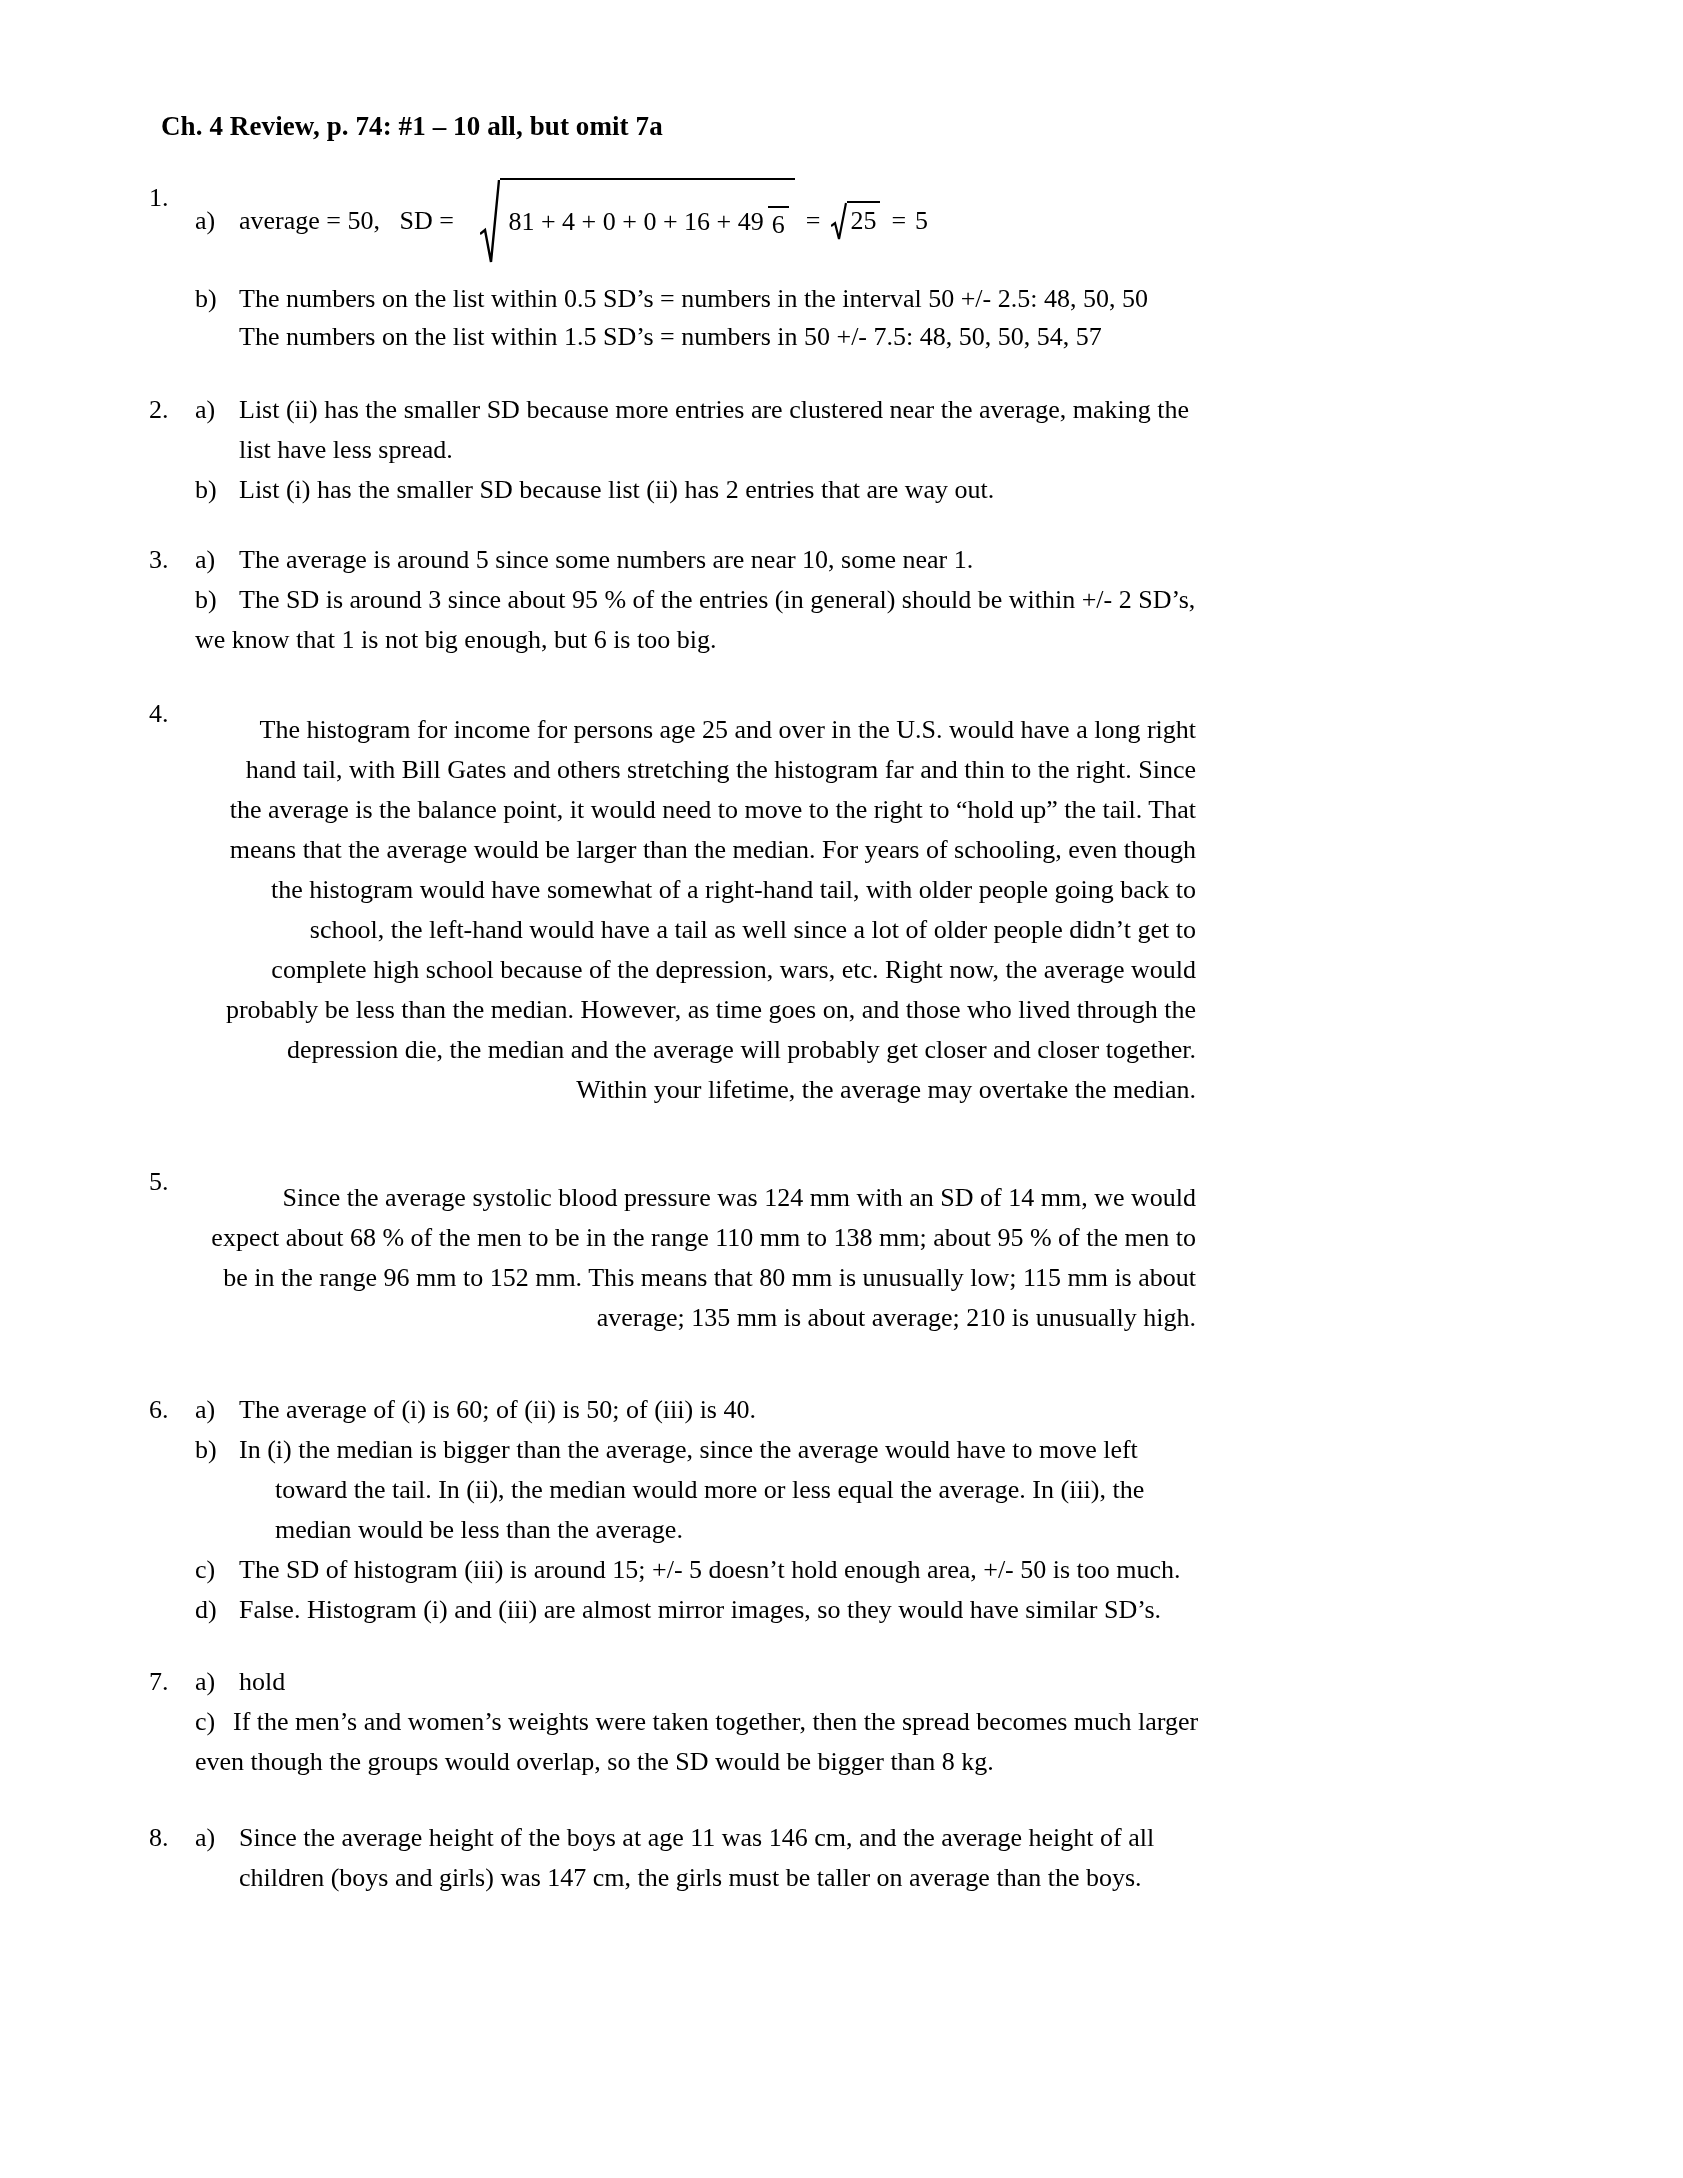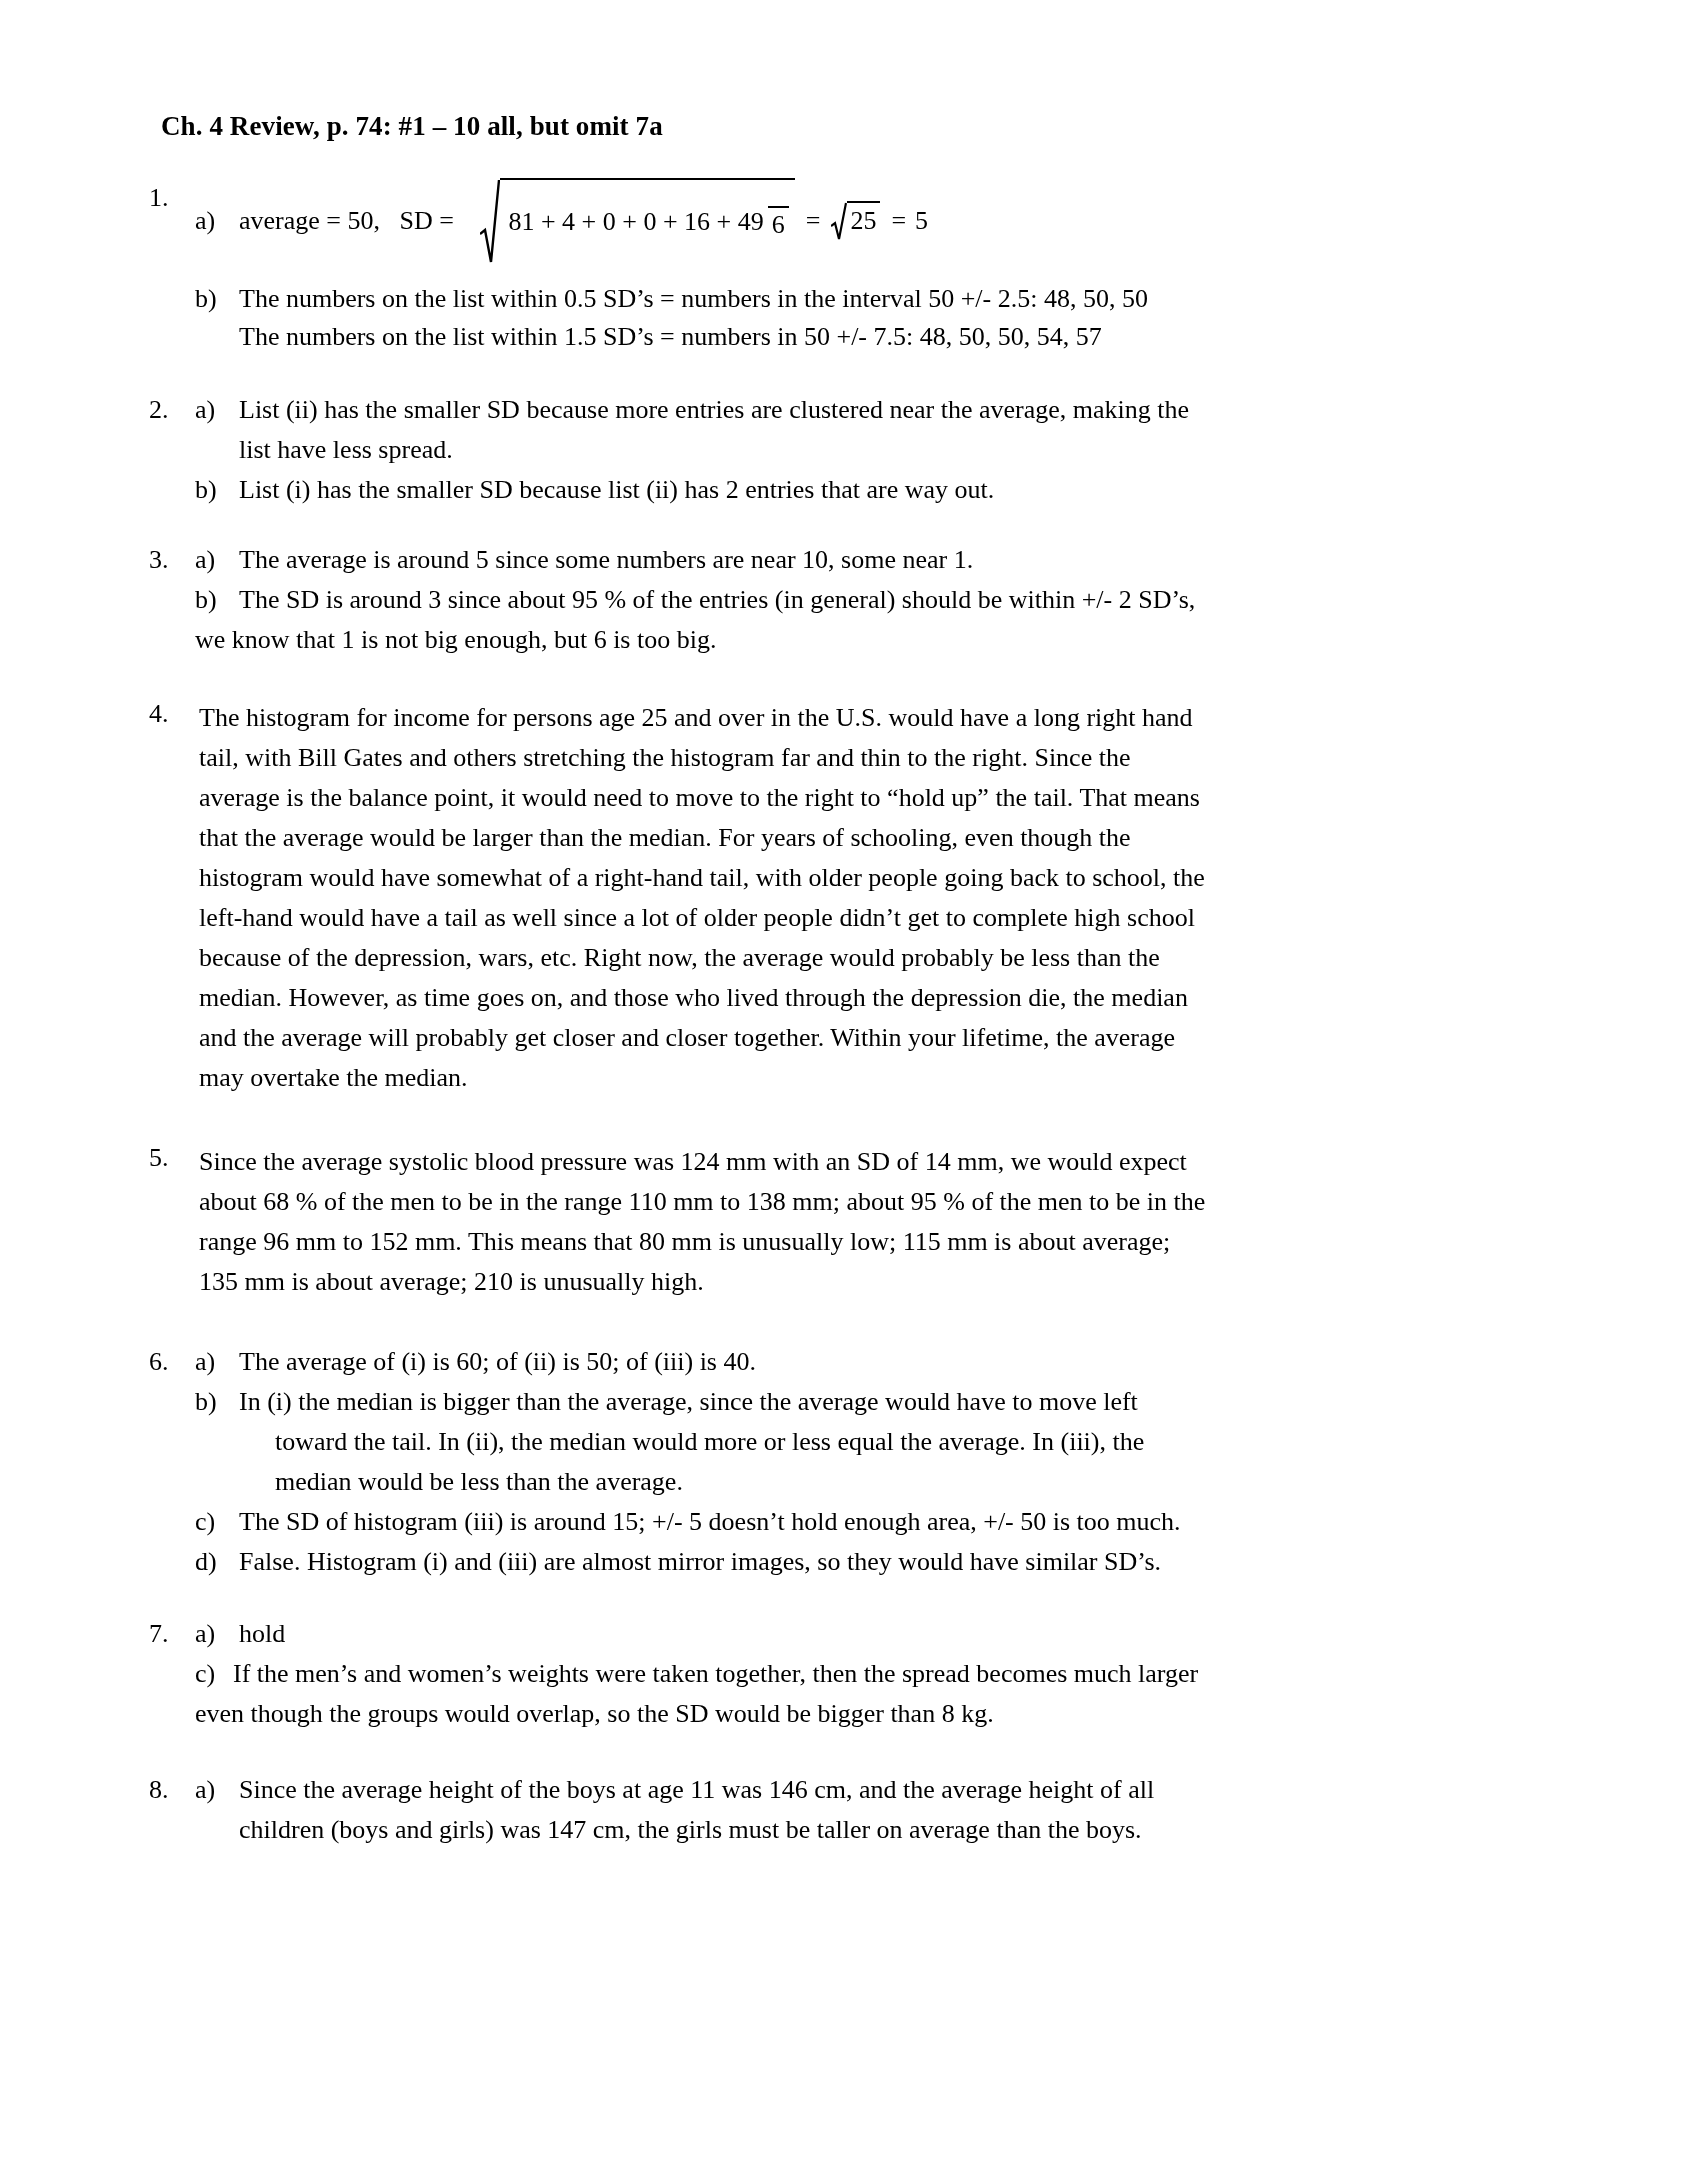--- a/index.html
+++ b/index.html
@@ -49,21 +49,22 @@
     align-items: flex-start;
   }
   .sub-label {
     flex: 0 0 44px;
     width: 44px;
   }
   .sub-text {
     flex: 1 1 auto;
   }
   .para {
-    margin: 4px;
+    margin: 16px;
+    text-align: right;
   }
 
   
   .eq-row {
     display: flex;
     align-items: center;
     font-size: 26px;
     line-height: 34px;
     min-height: 85px;
   }

